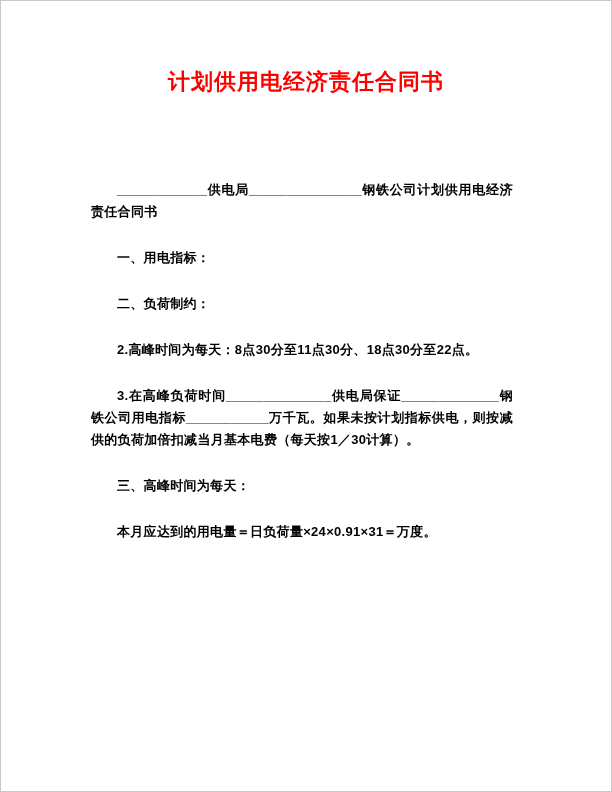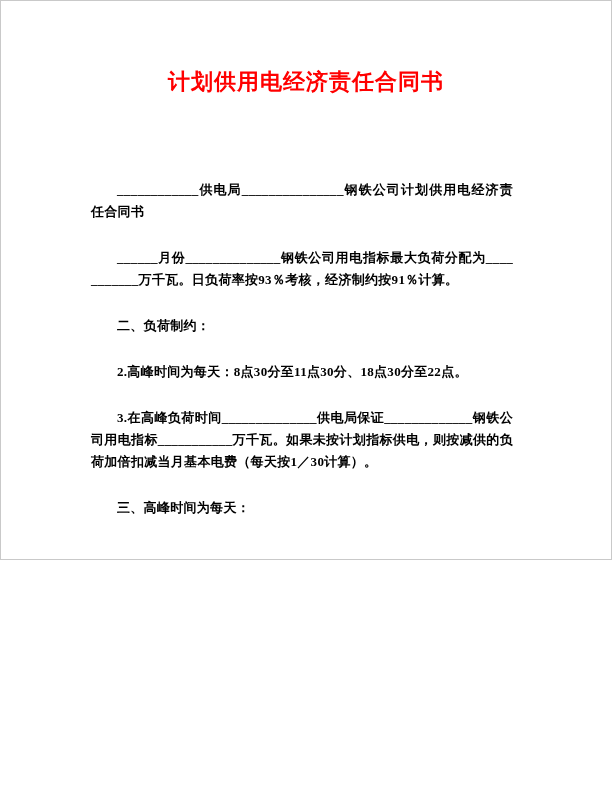--- a/index.html
+++ b/index.html
@@ -2,26 +2,26 @@
 <html><head>
 <meta charset="utf-8">
 <style>
   html, body {
     margin: 0;
     padding: 0;
     background: #ffffff;
   }
   .page {
     width: 612px;
-    height: 560px;
+    height: 792px;
     box-sizing: border-box;
     background: #ffffff;
     border: 1px solid #c9c9c9;
     padding: 68px 90px 0 90px;
-    font-family: Liberation Serif, serif;
+    font-family: Liberation Sans, sans-serif;
     font-weight: bold;
     color: #000000;
     overflow: hidden;
   }
   .doc-title {
     margin: 0 0 84px 0;
     text-align: center;
     font-size: 22px;
     line-height: 26px;
     letter-spacing: 1px;
@@ -39,27 +39,28 @@
 </style>
 </head>
 <body>
 
 <div class="page">
   <h1 class="doc-title" style="color: rgb(255, 0, 0);">计划供用电经济责任合同书</h1>
 
   <div class="doc-body">
     <p class="para">____________供电局_______________钢铁公司计划供用电经济责任合同书</p>
 
+    <p class="para">一、用电指标：</p>
 
-    <p class="para">______月份______________钢铁公司用电指标最大负荷分配为___________万千瓦。日负荷率按93％考核，经济制约按91％计算。</p>
 
     <p class="para">二、负荷制约：</p>
 
 
     <p class="para">2.高峰时间为每天：8点30分至11点30分、18点30分至22点。</p>
 
     <p class="para">3.在高峰负荷时间______________供电局保证_____________钢铁公司用电指标___________万千瓦。如果未按计划指标供电，则按减供的负荷加倍扣减当月基本电费（每天按1／30计算）。</p>
 
     <p class="para">三、高峰时间为每天：</p>
 
+    <p class="para">本月应达到的用电量＝日负荷量×24×0.91×31＝万度。</p>
 
   </div>
 </div>
 
 </body></html>

